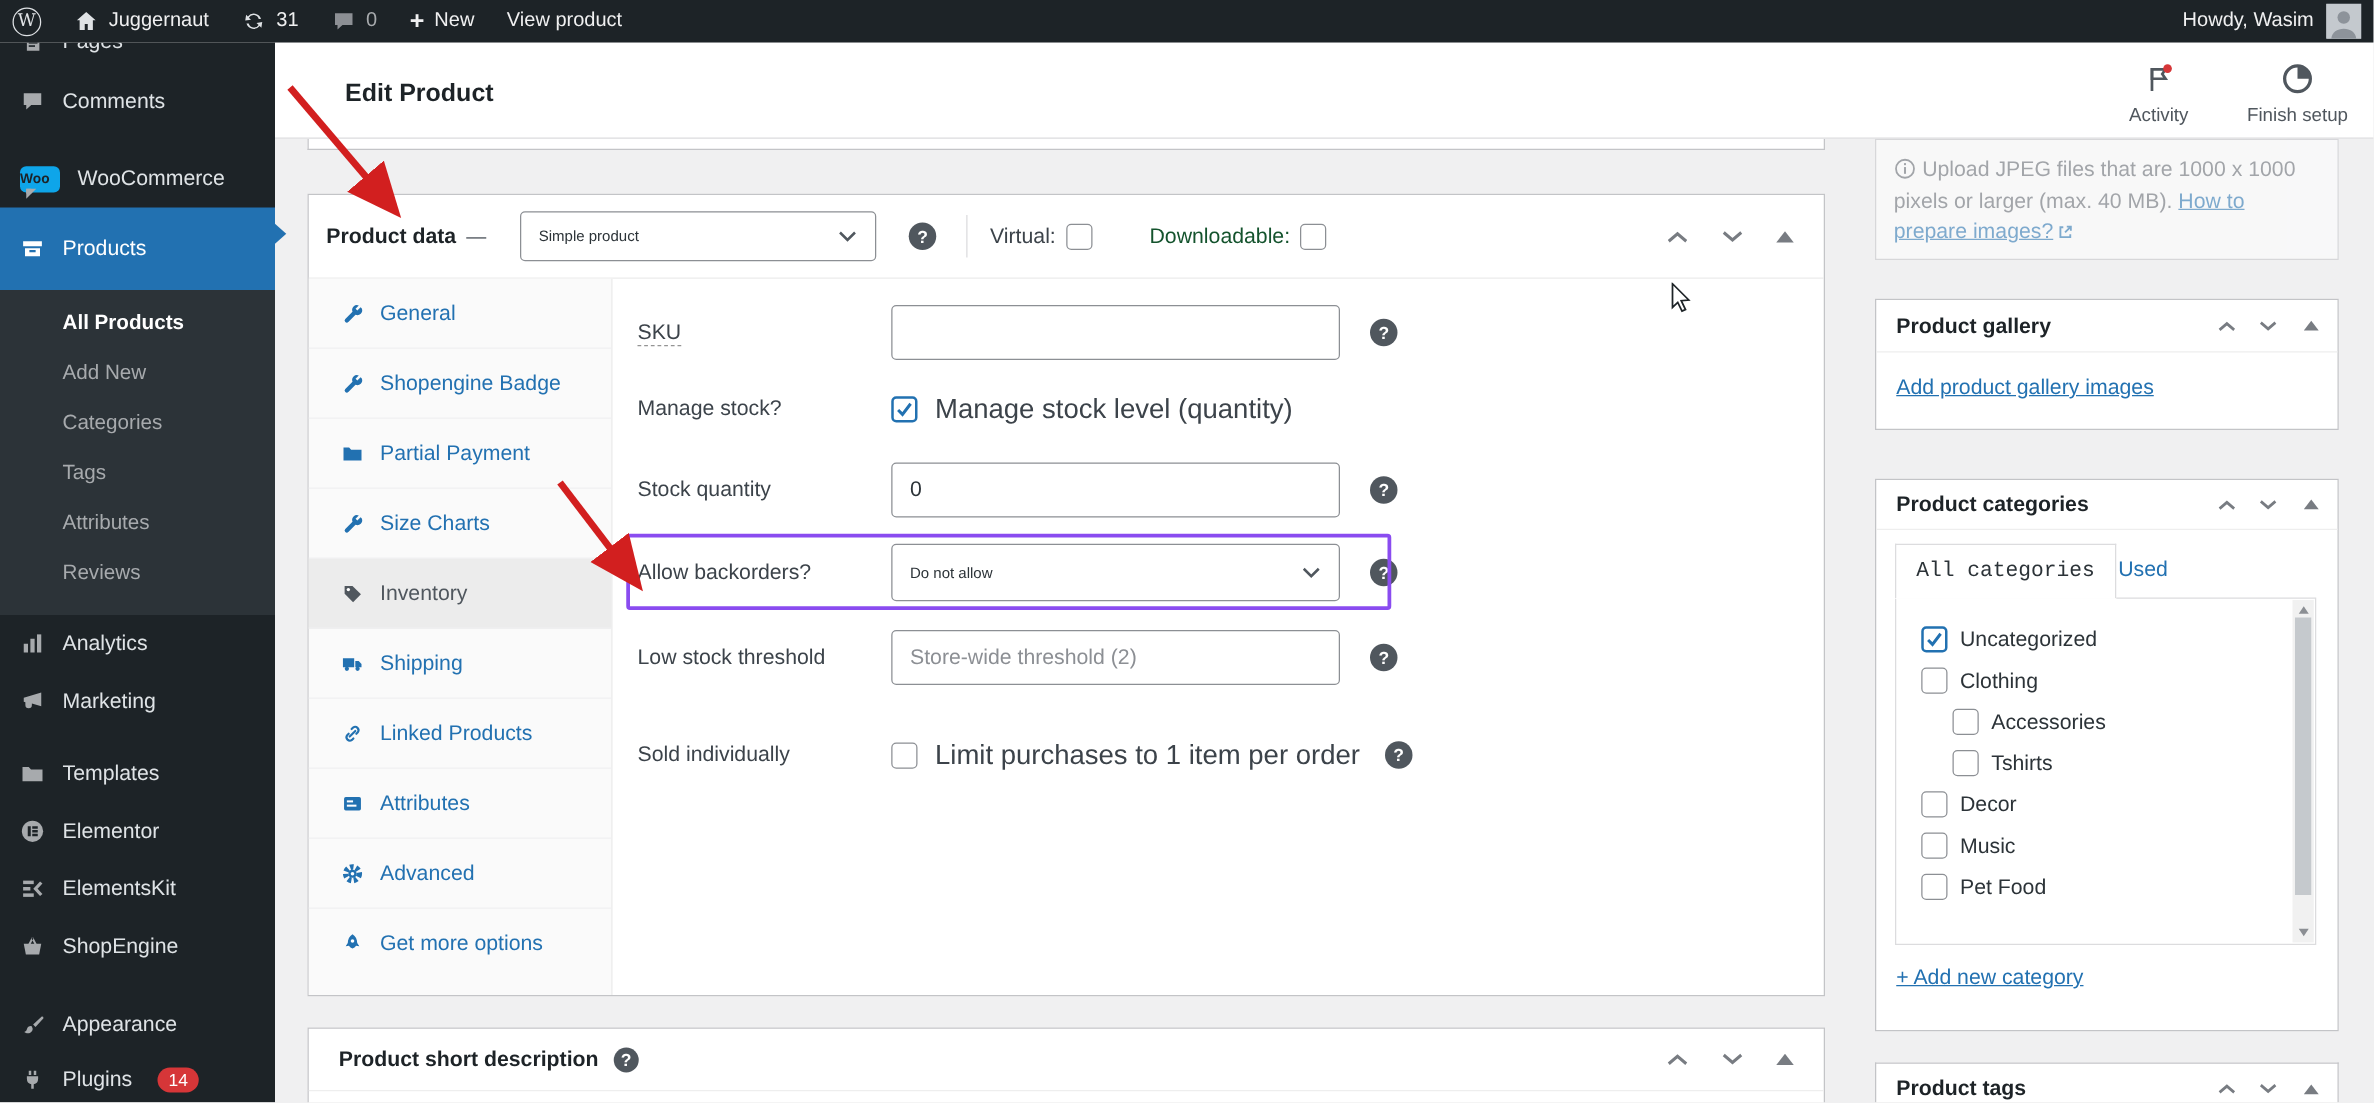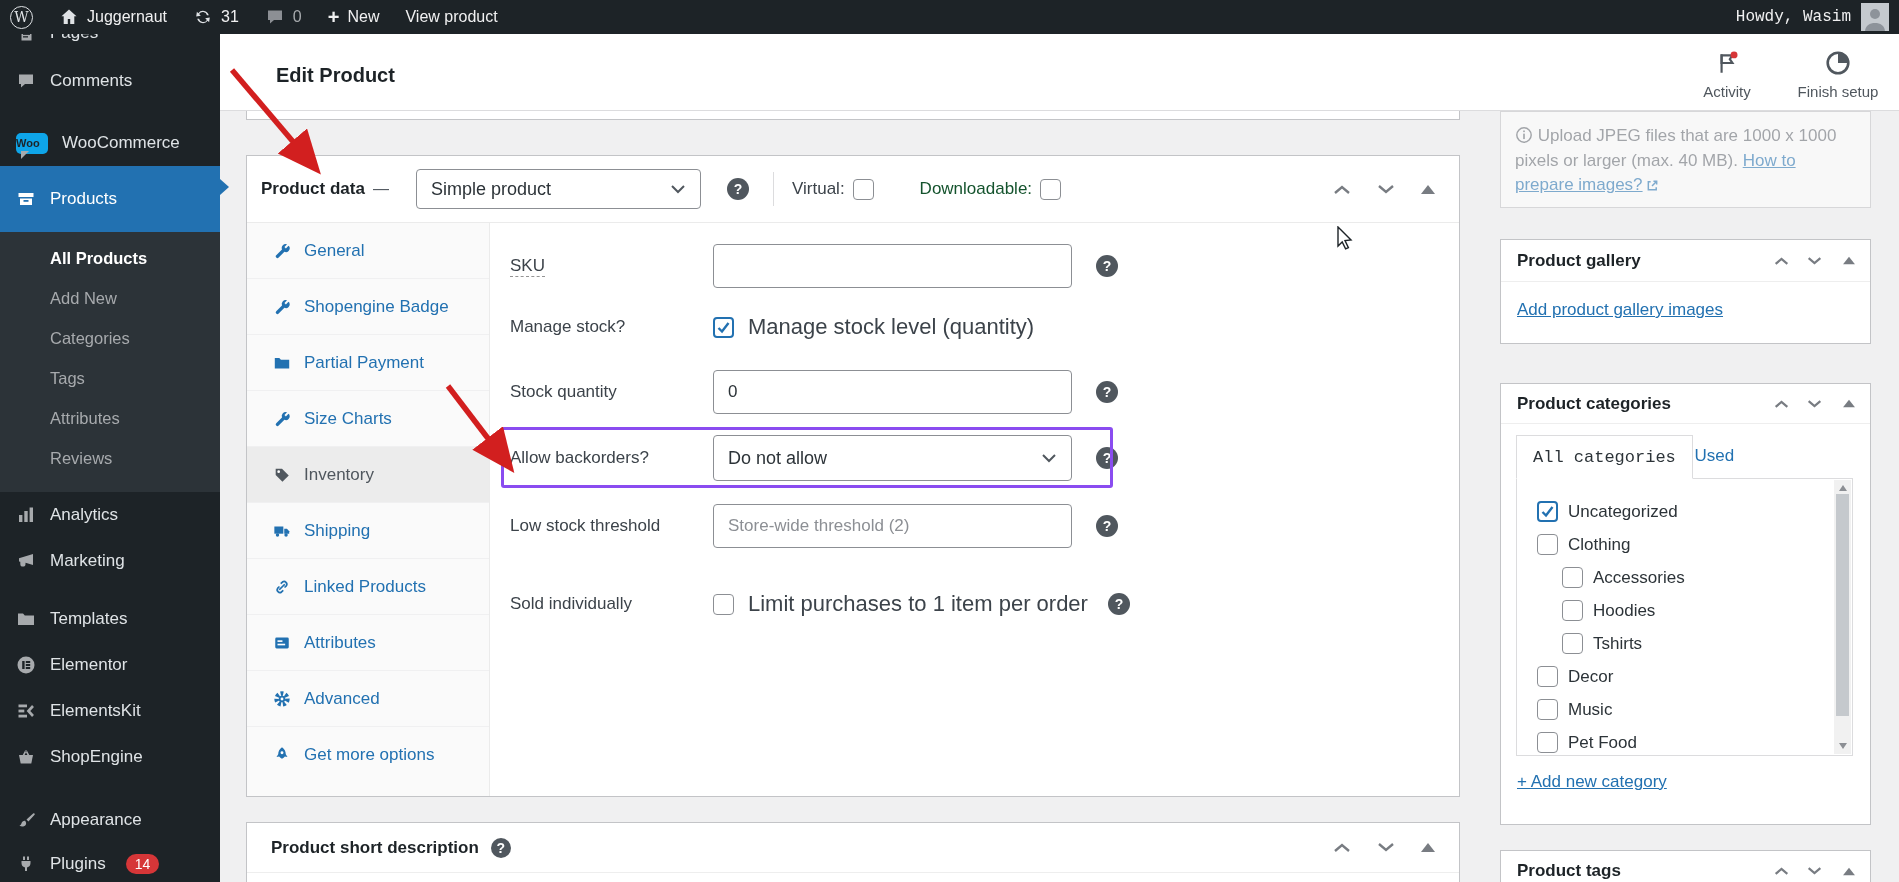--- a/index.html
+++ b/index.html
@@ -11,21 +11,21 @@
   
   .adminbar {
     position:absolute; left:0; top:0; width:1899px; height:34px; background:#1d2327;
     display:flex; align-items:center; padding:0 10px; gap:26px; font-size:16px; color:#f0f0f1; z-index:20;
   }
   .abitem { display:flex; align-items:center; gap:8px; color:#f0f0f1; cursor:pointer; }
   .abitem.dim { color:#a7aaad; }
   .wp-logo { width:23px; height:23px; border:1.6px solid #dfe2e5; border-radius:50%;
     display:flex; align-items:center; justify-content:center;
     font-family:"DejaVu Serif", serif; font-size:14px; color:#dfe2e5; }
-  .ab-right { margin-left:auto; display:flex; align-items:center; gap:10px;font-family:Liberation Mono, monospace; }
+  .ab-right { margin-left:auto; display:flex; align-items:center; gap:10px; }
   .avatar { width:28px; height:28px; background:#c9ced3; overflow:hidden; }
   
   .sidebar { position:absolute; left:0; top:34px; width:220px; height:848px; background:#1d2327; z-index:15; }
   .sb-item { display:flex; align-items:center; gap:14px; padding-left:16px; height:46px;
     color:#dfe3e6; font-size:17px; cursor:pointer; }
   .sb-clip { height:24px; overflow:hidden; }
   .sb-clip .sb-item { margin-top:-24px; height:46px; }
   .sb-item.active { background:#2271b1; color:#fff; }
   .sb-arrow { position:absolute; left:220px; top:179px; width:0; height:0;
     border-top:8px solid transparent; border-bottom:8px solid transparent; border-left:9px solid #2271b1; z-index:16; }
@@ -57,21 +57,21 @@
   .tri-up { width:0; height:0; border-left:7px solid transparent; border-right:7px solid transparent;
     border-bottom:9px solid #787c82; cursor:pointer; }
   .helptip { width:22px; height:22px; border-radius:50%; background:#50575e; color:#fff;
     display:inline-flex; align-items:center; justify-content:center;
     font-size:14px; font-weight:bold; flex:none; cursor:pointer; }
   
   .pd-header { height:67px; display:flex; align-items:center; padding-left:14px; border-bottom:1px solid #ebebeb; }
   .pd-title-wrap { width:155px; display:flex; gap:8px; align-items:baseline; }
   .wselect { height:42px; background:#fff; border:1px solid #8c8f94; border-radius:4px;
     display:flex; align-items:center; justify-content:space-between; padding:0 14px;
-    font-size:18px; color:#2c3338; cursor:pointer; }
+    font-size:12px; color:#2c3338; cursor:pointer; }
   .vdiv { width:1px; height:34px; background:#dcdcde; margin:0 18px 0 24px; }
   .cb { width:21px; height:21px; border:1.5px solid #8c8f94; border-radius:4px; background:#fff;
     flex:none; cursor:pointer; position:relative; }
   .cb.checked { border:2px solid #2271b1; }
   .cb .tick { position:absolute; left:1px; top:1px; }
   
   .pd-body { display:flex; height:573px; }
   .pd-tabs { width:243px; background:#fafafa; border-right:1px solid #ebebeb; }
   .pd-tab { height:56px; display:flex; align-items:center; gap:13px; padding-left:26px;
     border-bottom:1px solid #f0f0f1; color:#2271b1; font-size:17px; cursor:pointer; }
@@ -549,24 +549,20 @@
         <div class="cat-row">
           <span class="cb"></span>
           <span>Clothing</span>
         </div>
         <div class="cat-row ind1">
           <span class="cb"></span>
           <span>Accessories</span>
         </div>
         <div class="cat-row ind1">
           <span class="cb"></span>
-          <span>Hoodies</span>
-        </div>
-        <div class="cat-row ind1">
-          <span class="cb"></span>
           <span>Tshirts</span>
         </div>
         <div class="cat-row">
           <span class="cb"></span>
           <span>Decor</span>
         </div>
         <div class="cat-row">
           <span class="cb"></span>
           <span>Music</span>
         </div>

